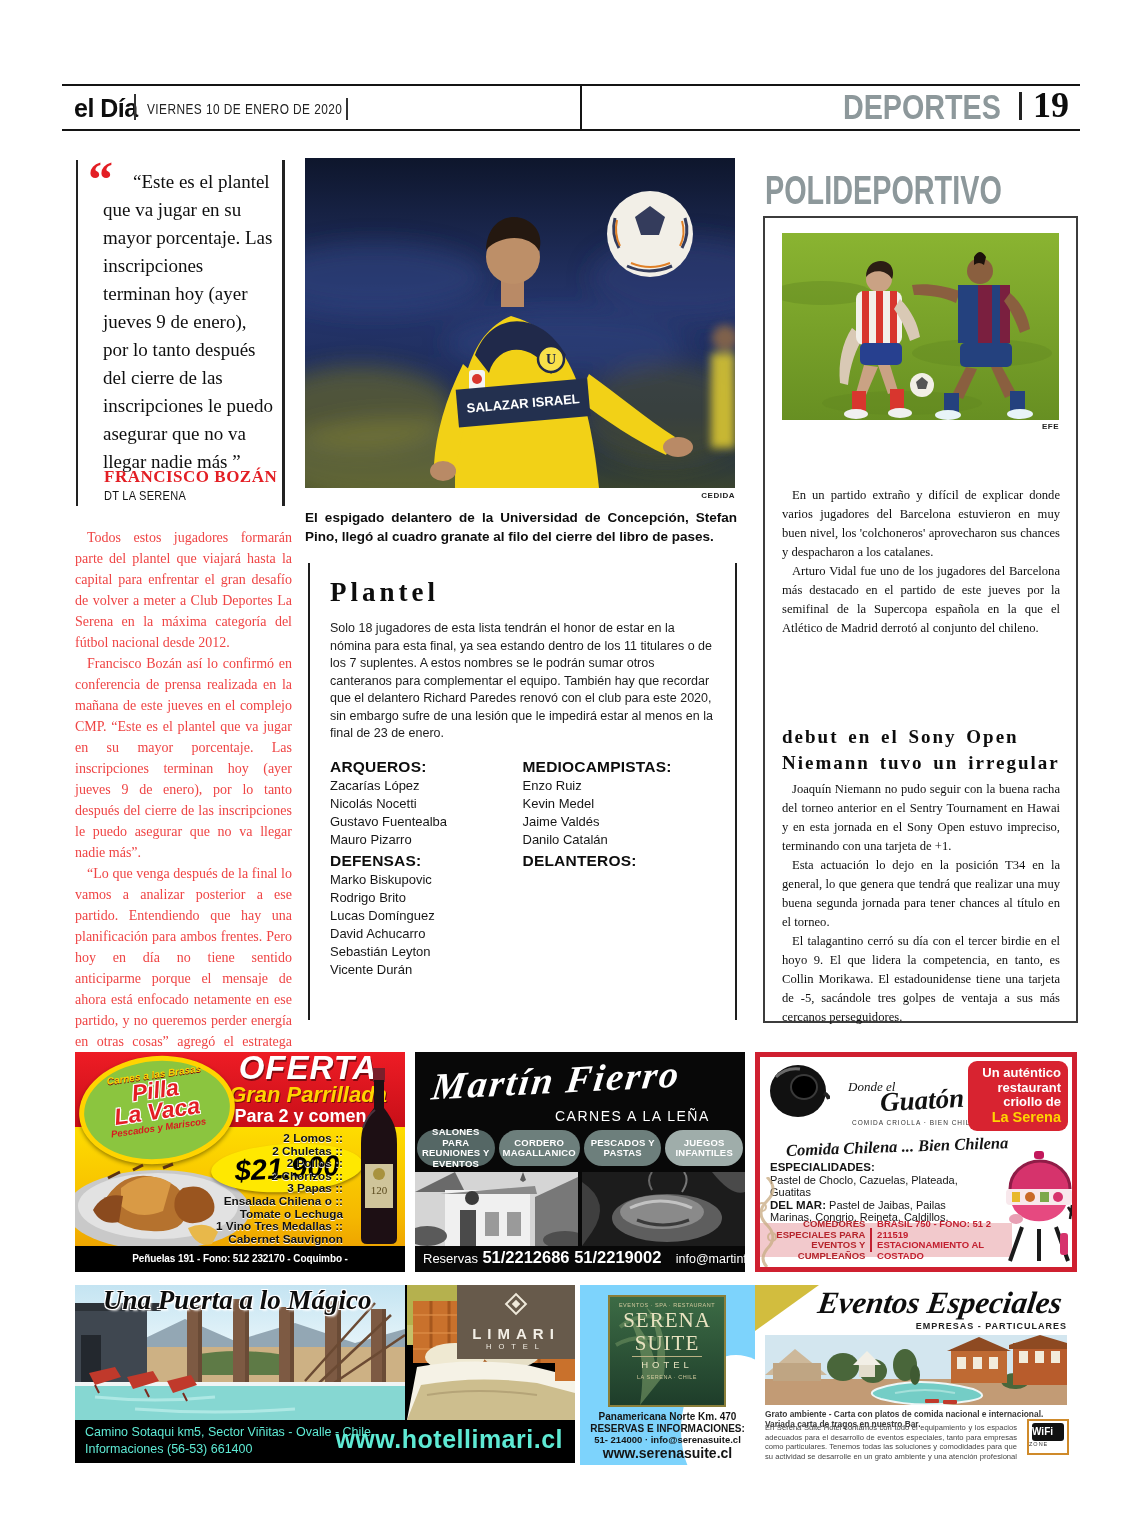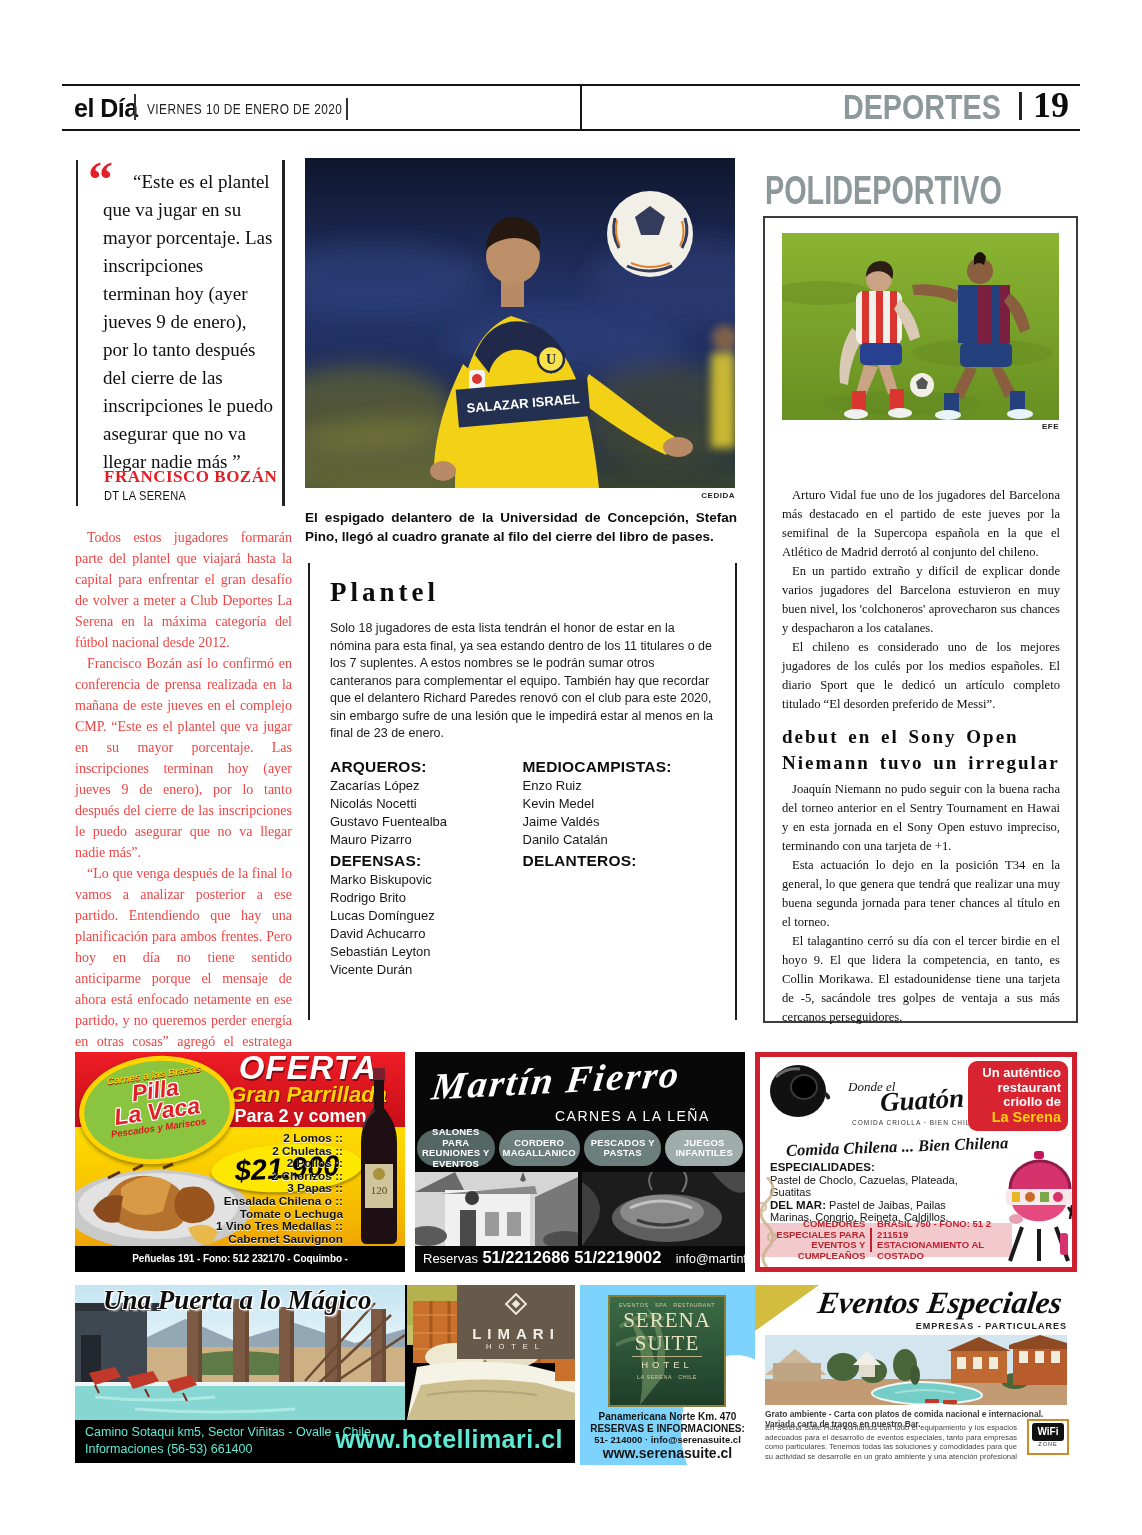--- a/index.html
+++ b/index.html
@@ -143,21 +143,21 @@
   .ss-a4{font-size:14px;line-height:15px;}
 
   
   .ad-eventos{left:755px;top:1285px;width:322px;height:178px;background:#fff;}
   .ev-wedge{position:absolute;left:0;top:0;width:0;height:0;border-top:46px solid #d2bd3e;border-right:64px solid transparent;}
   .ev-title{position:absolute;left:52px;top:0px;width:266px;text-align:center;font-family:"Liberation Serif",serif;font-style:italic;font-weight:bold;font-size:31px;color:#0d0d0d;transform:skewX(-8deg);white-space:nowrap;}
   .ev-sub{position:absolute;left:52px;top:36px;width:260px;text-align:right;font-size:9px;letter-spacing:1px;font-weight:bold;color:#222;}
   .ev-photo{position:absolute;left:10px;top:50px;width:302px;height:70px;overflow:hidden;}
   .ev-cap{position:absolute;left:10px;top:124px;width:302px;font-size:8.4px;font-weight:bold;color:#3a3a3a;}
   .ev-body{position:absolute;left:10px;top:138px;width:252px;font-size:7.6px;line-height:9.6px;text-align:justify;color:#444;}
-  .ev-wifi{position:absolute;right:8px;top:134px;width:42px;height:36px;background:#fff;border:2px solid #cf8a2a;box-sizing:border-box;text-align:center;}
+  .ev-wifi{position:absolute;right:8px;top:134px;width:42px;height:36px;background:#fff;border:2px solid #cf8a2a;box-sizing:border-box;text-align:left;}
   .ev-wifi-box{margin:2px auto 0;width:32px;height:18px;background:#111;border-radius:3px;color:#fff;font-weight:bold;font-size:10px;line-height:18px;}
   .ev-zone{font-size:5.5px;letter-spacing:1px;color:#333;}
 </style>
 </head>
 <body>
 
 <div class="page">
 
   <div class="abs rule-top"></div>
   <div class="abs masthead">el Día</div>
@@ -331,23 +331,22 @@
           <ellipse cx="166" cy="182" rx="13" ry="5" fill="#e8f4f8"></ellipse>
           <ellipse cx="238" cy="181" rx="13" ry="5" fill="#e8f4f8"></ellipse>
         </g>
         <circle cx="140" cy="152" r="12" fill="#f2efe6"></circle>
         <path d="M140,144 l6,5 -2,7 -8,0 -2,-7 Z" fill="#555"></path>
       </svg>
     </div>
     <div class="abs credit-efe">EFE</div>
 
     <div class="abs poli-body pb1">
+      <p>En un partido extraño y difícil de explicar donde varios jugadores del Barcelona estuvieron en muy buen nivel, los 'colchoneros' aprovecharon sus chances y despacharon a los catalanes.</p>
       <p>Arturo Vidal fue uno de los jugadores del Barcelona más destacado en el partido de este jueves por la semifinal de la Supercopa española en la que el Atlético de Madrid derrotó al conjunto del chileno.</p>
-      <p>En un partido extraño y difícil de explicar donde varios jugadores del Barcelona estuvieron en muy buen nivel, los 'colchoneros' aprovecharon sus chances y despacharon a los catalanes.</p>
-      <p>El chileno es considerado uno de los mejores jugadores de los culés por los medios españoles. El diario Sport que le dedicó un artículo completo titulado “El desorden preferido de Messi”.</p>
     </div>
 
     <div class="abs headline hl2">
       <div>debut en el Sony Open</div>
       <div>Niemann tuvo un irregular</div>
     </div>
     <div class="abs poli-body pb2">
       <p>Joaquín Niemann no pudo seguir con la buena racha del torneo anterior en el Sentry Tournament en Hawai y en esta jornada en el Sony Open estuvo impreciso, terminando con una tarjeta de +1.</p>
       <p>Esta actuación lo dejo en la posición T34 en la general, lo que genera que tendrá que realizar una muy buena segunda jornada para tener chances al título en el torneo.</p>
       <p>El talagantino cerró su día con el tercer birdie en el hoyo 9. El que lidera la competencia, en tanto, es Collin Morikawa. El estadounidense tiene una tarjeta de -5, sacándole tres golpes de ventaja a sus más cercanos perseguidores.</p>

